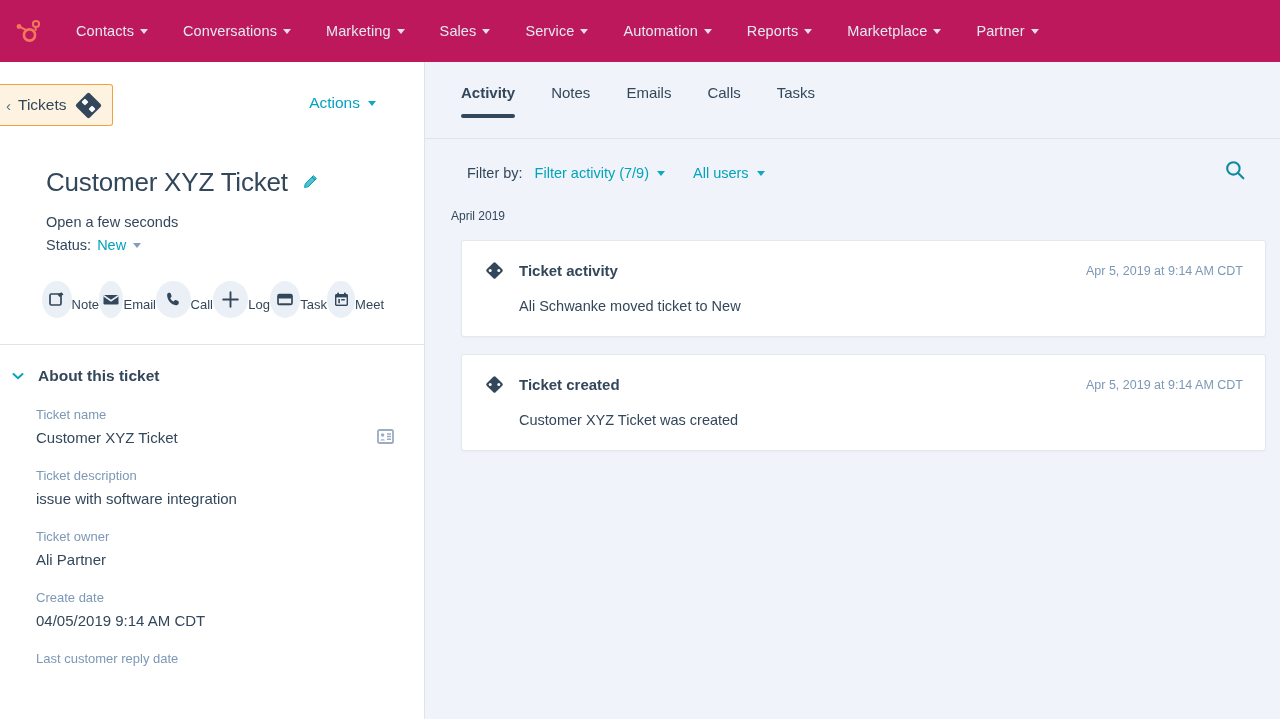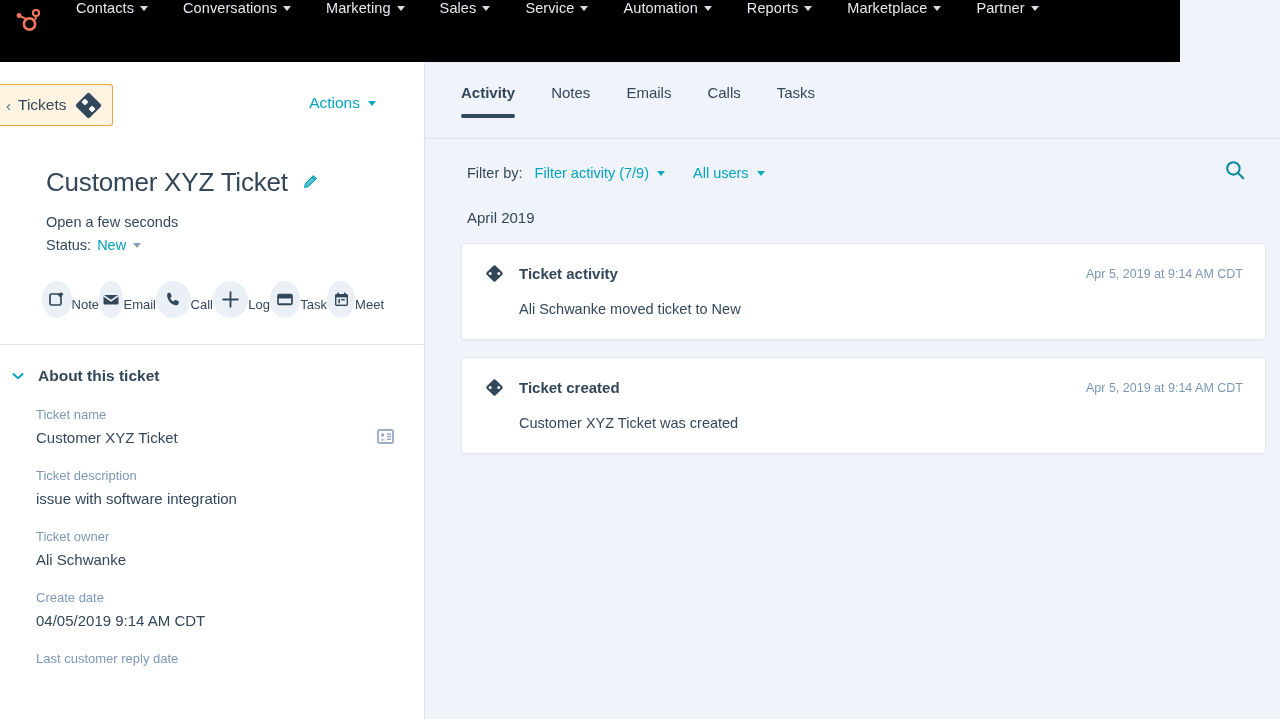--- a/index.html
+++ b/index.html
@@ -5,23 +5,23 @@
   * { box-sizing: border-box; margin: 0; padding: 0; }
   html, body {
     width: 1280px; height: 719px;
     font-family: "Liberation Sans", sans-serif;
     background: #f0f3f9;
     overflow: hidden;
   }
 
   
   .topnav {
-    height: 62px; width: 1180px;
-    background: #000000;
-    display: flex; align-items: flex-start;
+    height: 62px; width: 1280px;
+    background: #be185d;
+    display: flex; align-items: center;
     padding-left: 10px;
   }
   .logo { width: 40px; height: 40px; margin-right: 26px; flex: 0 0 auto;
           display:flex; align-items:center; justify-content:center; }
   .navlist { display: flex; align-items: center; }
   .navitem {
     color: #e5eaef; font-size: 14.5px; letter-spacing: .1px;
     padding: 0 0; margin-right: 35px; cursor: pointer;
     display: flex; align-items: center; white-space: nowrap;
   }
@@ -127,21 +127,21 @@
     content: ""; position: absolute; left: 18px; right: 18px; bottom: -1px;
     height: 4px; background: #33475b; border-radius: 2px;
   }
   .filterbar { display: flex; align-items: center; padding: 26px 0 0 42px; position: relative; }
   .filter-label { font-size: 14.5px; color: #33475b; margin-right: 12px; }
   .filter-drop { display: flex; align-items: center; color: #00a4bd; font-size: 14.5px; cursor: pointer; }
   .filter-drop .caret { margin-left: 8px; color: #00a4bd; }
   .filter-gap { width: 28px; }
   .search-icon { position: absolute; right: 34px; top: 20px; cursor: pointer; display:flex; }
 
-  .month { padding-left: 42px; margin-top: 28px; font-size: 15px; color: #33475b; }
+  .month { padding-left: 26px; margin-top: 28px; font-size: 12px; color: #33475b; }
 
   .card {
     margin: 17px 14px 0 36px;
     background: #fff; border: 1px solid #e3e8ef;
     border-radius: 3px;
     padding: 19px 22px 22px 22px;
     box-shadow: 0 1px 2px rgba(0,0,0,.03);
   }
   .card-head { display: flex; align-items: center; }
   .card-icon { width: 21px; height: 21px; flex: 0 0 auto; margin-right: 14px; display:flex; }
@@ -320,21 +320,21 @@
       </span>
     </div>
 
     <div class="field">
       <div class="field-label">Ticket description</div>
       <div class="field-value">issue with software integration</div>
     </div>
 
     <div class="field">
       <div class="field-label">Ticket owner</div>
-      <div class="field-value">Ali Schwanke</div>
+      <div class="field-value">Ali Partner</div>
     </div>
 
     <div class="field">
       <div class="field-label">Create date</div>
       <div class="field-value">04/05/2019 9:14 AM CDT</div>
     </div>
 
     <div class="field">
       <div class="field-label">Last customer reply date</div>
     </div>

